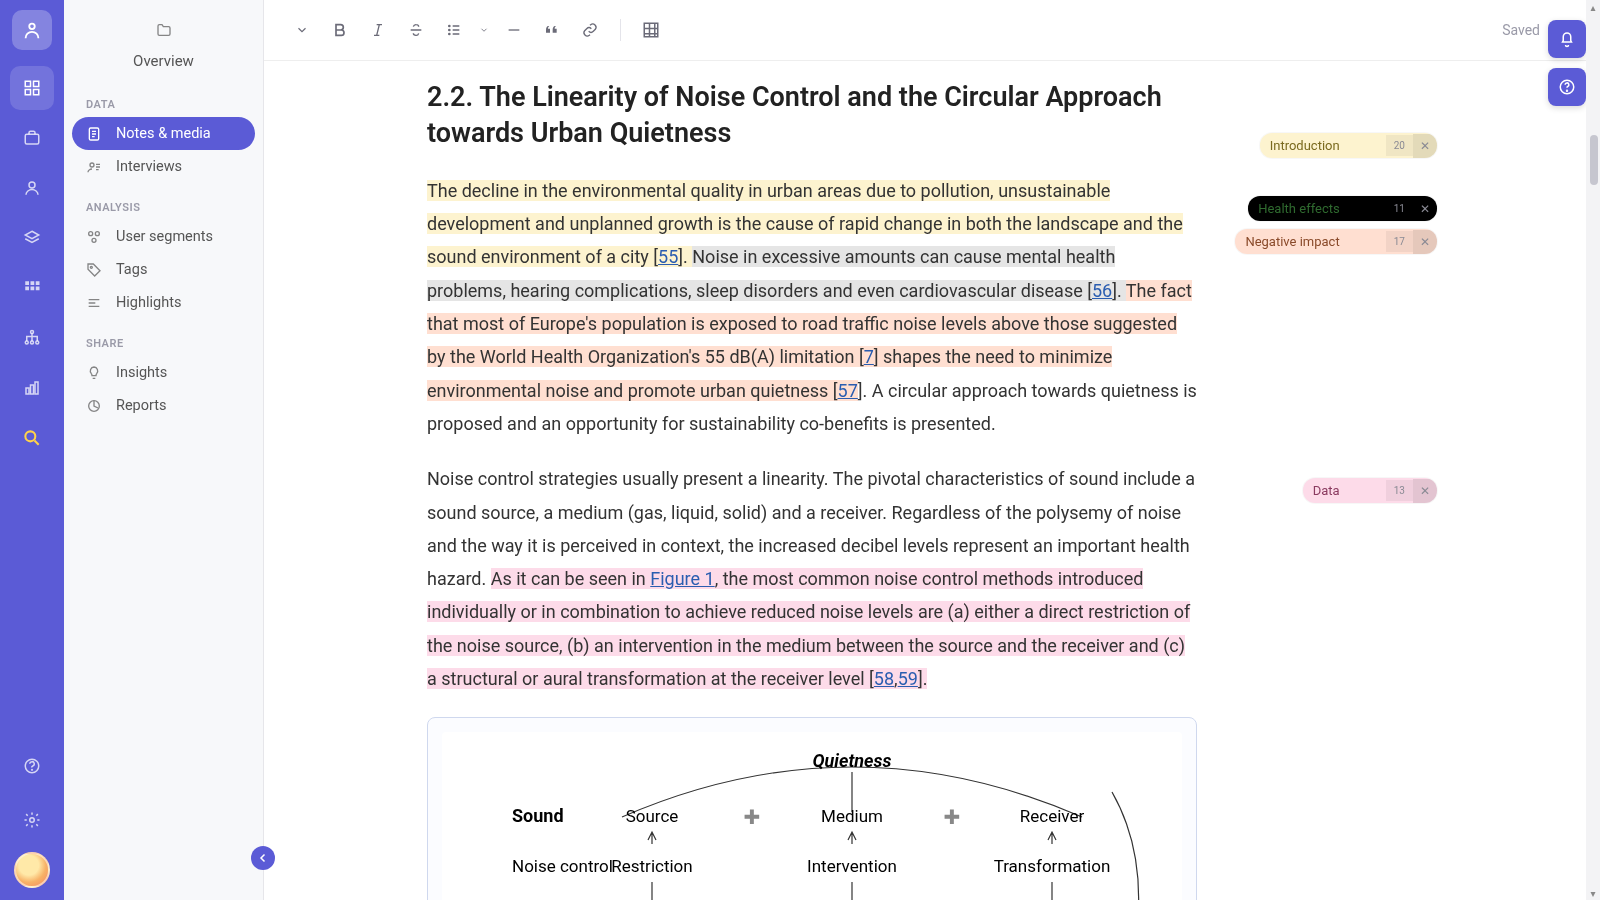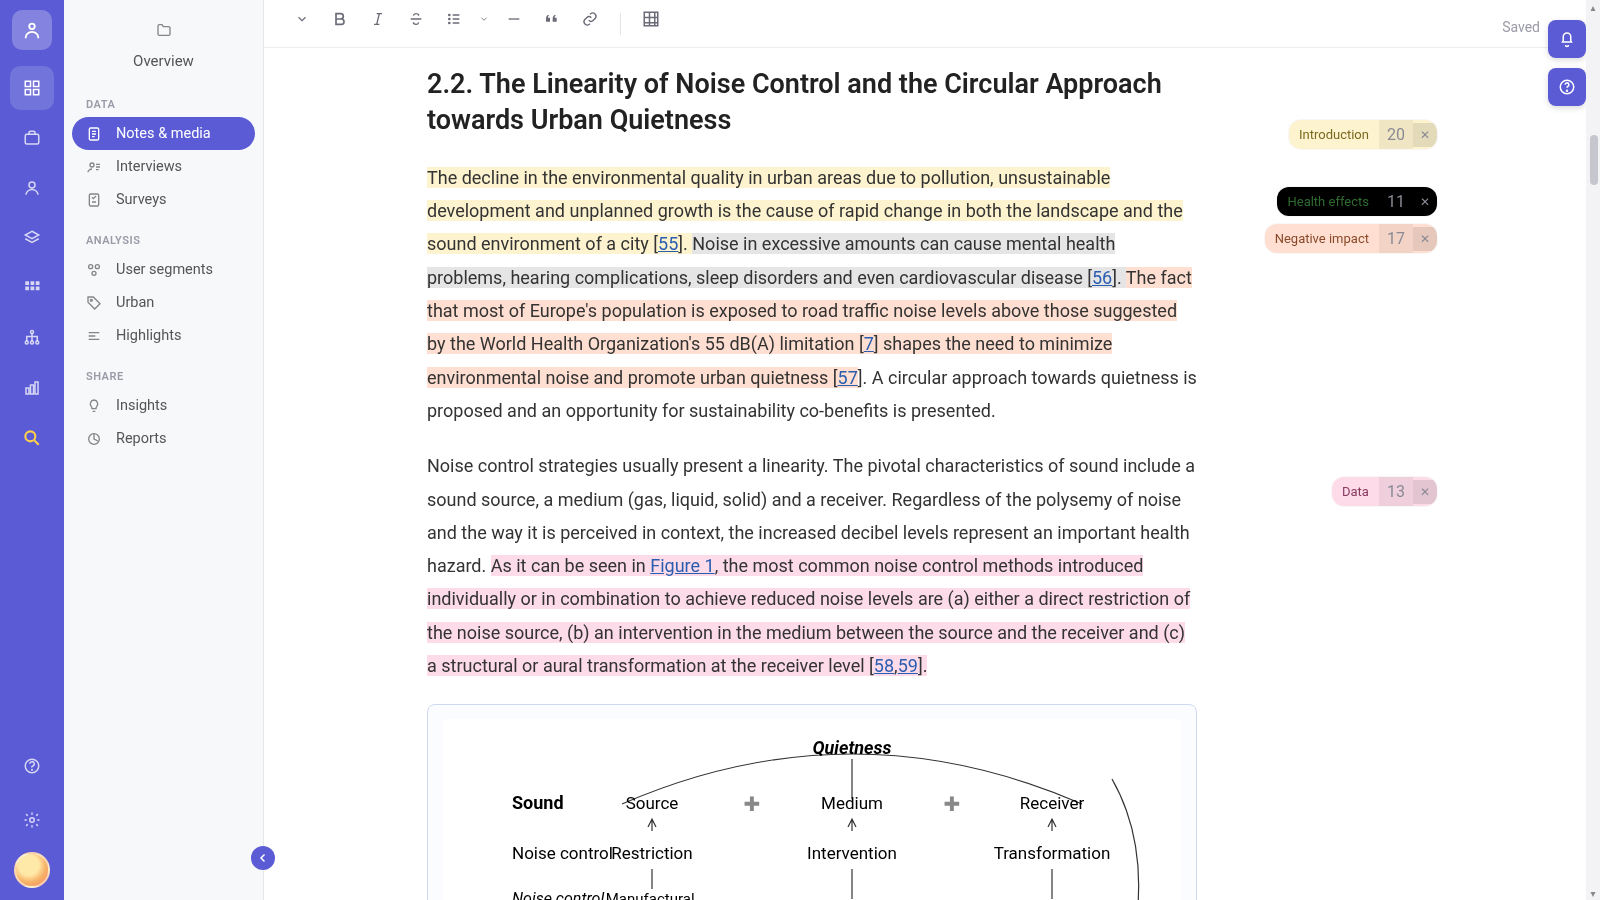--- a/index.html
+++ b/index.html
@@ -19,21 +19,21 @@
 .sb-overview { display: flex; align-items: center; gap: 14px; padding: 10px 14px; border-radius: 8px; color: #555; cursor: pointer; font-size: 15px; flex-direction: column; }
 .sb-section-label { font-size: 11px; letter-spacing: 0.5px; color: #9a9aa8; padding: 18px 14px 6px; font-weight: 600; }
 .sb-item { display: flex; align-items: center; gap: 14px; padding: 8px 14px; border-radius: 22px; color: #555; cursor: pointer; font-size: 14.5px; }
 .sb-item.active { background: #5b5bd6; color: #fff; }
 .sb-icon { width: 16px; height: 16px; display: inline-flex; align-items: center; justify-content: center; opacity: 0.7; }
 .sb-item.active .sb-icon { opacity: 1; }
 .sb-collapse { position: absolute; right: -12px; bottom: 30px; width: 24px; height: 24px; border-radius: 50%; background: #5b5bd6; color: #fff; display: flex; align-items: center; justify-content: center; cursor: pointer; font-size: 14px; }
 
 
 .main { flex: 1; display: flex; flex-direction: column; position: relative; }
-.toolbar { height: 48px; border-bottom: 1px solid #eee; display: flex; align-items: flex-end; padding: 12px 20px; gap: 2px; }
+.toolbar { height: 61px; border-bottom: 1px solid #eee; display: flex; align-items: center; padding: 4px 20px; gap: 2px; }
 .tb-btn { width: 36px; height: 32px; display: flex; align-items: center; justify-content: center; border-radius: 4px; cursor: pointer; color: #6b6b78; }
 .tb-sep { width: 1px; height: 22px; background: #e4e4ea; margin: 0 10px; }
 .tb-saved { margin-left: auto; color: #9a9aa8; font-size: 14px; padding-right: 40px; }
 
 .doc-wrap { flex: 1; overflow: auto; display: flex; justify-content: center; padding: 12px 40px 0 40px; position: relative; }
 .doc { width: 770px; padding: 0 0 40px 0; }
 .doc h2 { font-size: 27px; font-weight: 600; line-height: 1.35; color: #222; margin: 6px 0 22px; }
 .doc p { font-size: 18px; line-height: 1.85; color: #333; margin-bottom: 22px; }
 .doc a { color: #2a5db0; text-decoration: underline; }
 .hl-yellow { background: #fdf3cf; }
@@ -42,21 +42,21 @@
 .hl-pink { background: #fddbe9; }
 
 .figure { border: 1px solid #cfd8ee; border-radius: 8px; padding: 14px; background: #fbfcff; }
 .fig-inner { background: #fff; border-radius: 4px; position: relative; height: 230px; overflow: hidden; }
 
 
 .tags-col { width: 240px; padding-top: 60px; padding-left: 20px; display: flex; flex-direction: column; gap: 8px; }
 .tag-row { display: flex; justify-content: flex-end; }
 .tag-chip { display: inline-flex; align-items: center; border-radius: 12px; font-size: 13px; overflow: hidden; box-shadow: 0 0 0 1px rgba(0,0,0,0.03); }
 .tag-chip .lbl { padding: 5px 10px; }
-.tag-chip .cnt { padding: 5px 8px; background: rgba(0,0,0,0.05); color: #8a8a94; font-size: 16px; }
+.tag-chip .cnt { padding: 5px 8px; background: rgba(0,0,0,0.05); color: #8a8a94; font-size: 10px; margin-left: 36px; }
 .tag-chip .x { padding: 5px 7px; background: rgba(0,0,0,0.10); color: #8a8a94; cursor: pointer; font-size: 12px; }
 .tag-yellow { background: #fdf3cf; color: #7a6a1f; }
 .tag-green  { background: #000000; color: #2f6a2f; }
 .tag-orange { background: #ffdfd1; color: #8a4a2a; }
 .tag-pink   { background: #fddbe9; color: #8a3a5f; }
 
 
 .float-right { position: absolute; top: 20px; right: 14px; display: flex; flex-direction: column; gap: 10px; }
 .fab { width: 38px; height: 38px; border-radius: 8px; background: #5b5bd6; color: #fff; display: flex; align-items: center; justify-content: center; cursor: pointer; box-shadow: 0 2px 6px rgba(0,0,0,0.15); }
 
@@ -174,49 +174,40 @@
     </div>
   <div class="sb-item">
       <span class="sb-icon">
         <svg width="16" height="16" viewBox="0 0 24 24" fill="none" stroke="currentColor" stroke-width="2">
           <circle cx="9" cy="9" r="3"></circle>
           <path d="M3 20c0-3 3-5 6-5M15 8h6M15 12h6M15 16h4"></path>
         </svg>
       </span>
       <span>Interviews</span>
     </div>
-  <div class="sb-item">
-      <span class="sb-icon">
-        <svg width="16" height="16" viewBox="0 0 24 24" fill="none" stroke="currentColor" stroke-width="2">
-          <rect x="5" y="3" width="14" height="18" rx="2"></rect>
-          <path d="M9 8l2 2 4-4M9 15h6"></path>
-        </svg>
-      </span>
-      <span>Surveys</span>
-    </div>
 
   <div class="sb-section-label">ANALYSIS</div>
   <div class="sb-item">
       <span class="sb-icon">
         <svg width="16" height="16" viewBox="0 0 24 24" fill="none" stroke="currentColor" stroke-width="2">
           <circle cx="7" cy="7" r="3"></circle>
           <circle cx="17" cy="7" r="3"></circle>
           <circle cx="12" cy="17" r="3"></circle>
         </svg>
       </span>
       <span>User segments</span>
     </div>
   <div class="sb-item">
       <span class="sb-icon">
         <svg width="16" height="16" viewBox="0 0 24 24" fill="none" stroke="currentColor" stroke-width="2">
           <path d="M3 3h8l10 10-8 8L3 11V3z"></path>
           <circle cx="8" cy="8" r="1.5"></circle>
         </svg>
       </span>
-      <span>Urban</span>
+      <span>Tags</span>
     </div>
   <div class="sb-item">
       <span class="sb-icon">
         <svg width="16" height="16" viewBox="0 0 24 24" fill="none" stroke="currentColor" stroke-width="2">
           <path d="M4 7h16M4 12h10M4 17h16"></path>
         </svg>
       </span>
       <span>Highlights</span>
     </div>
 

